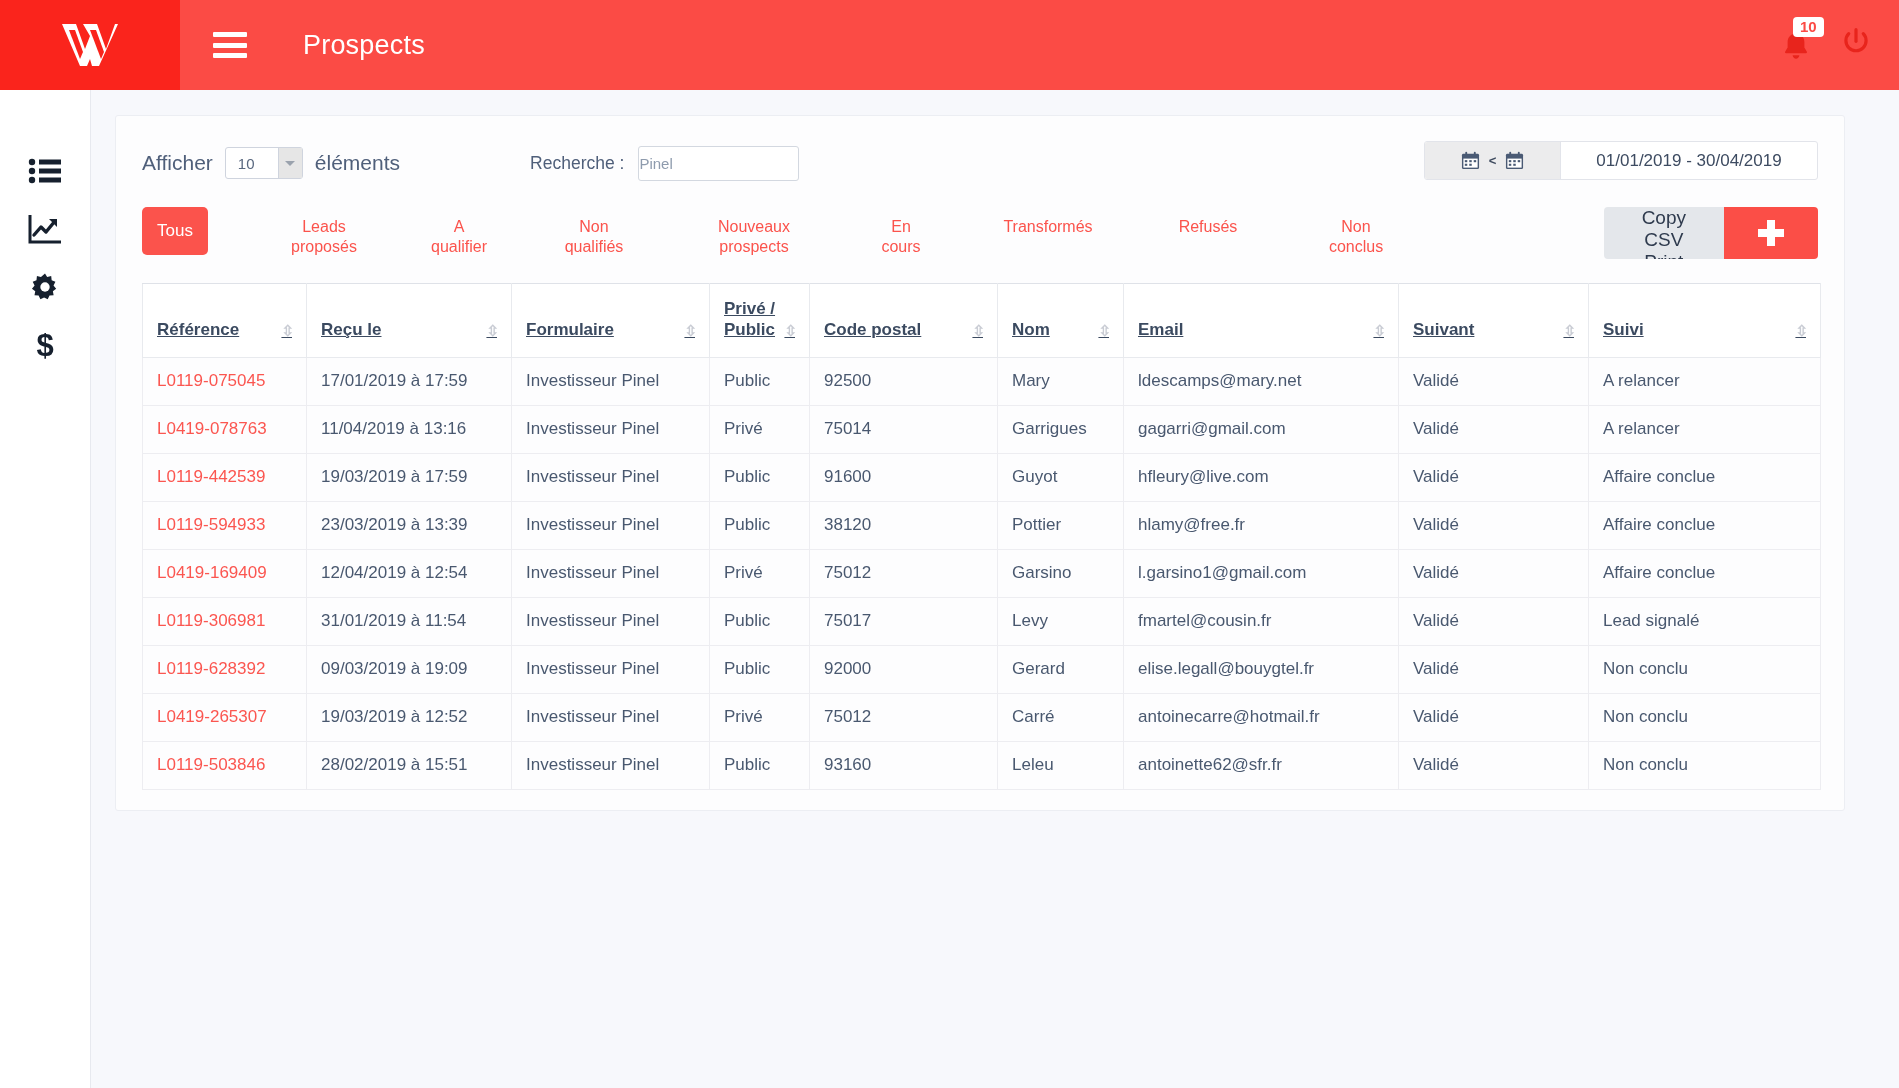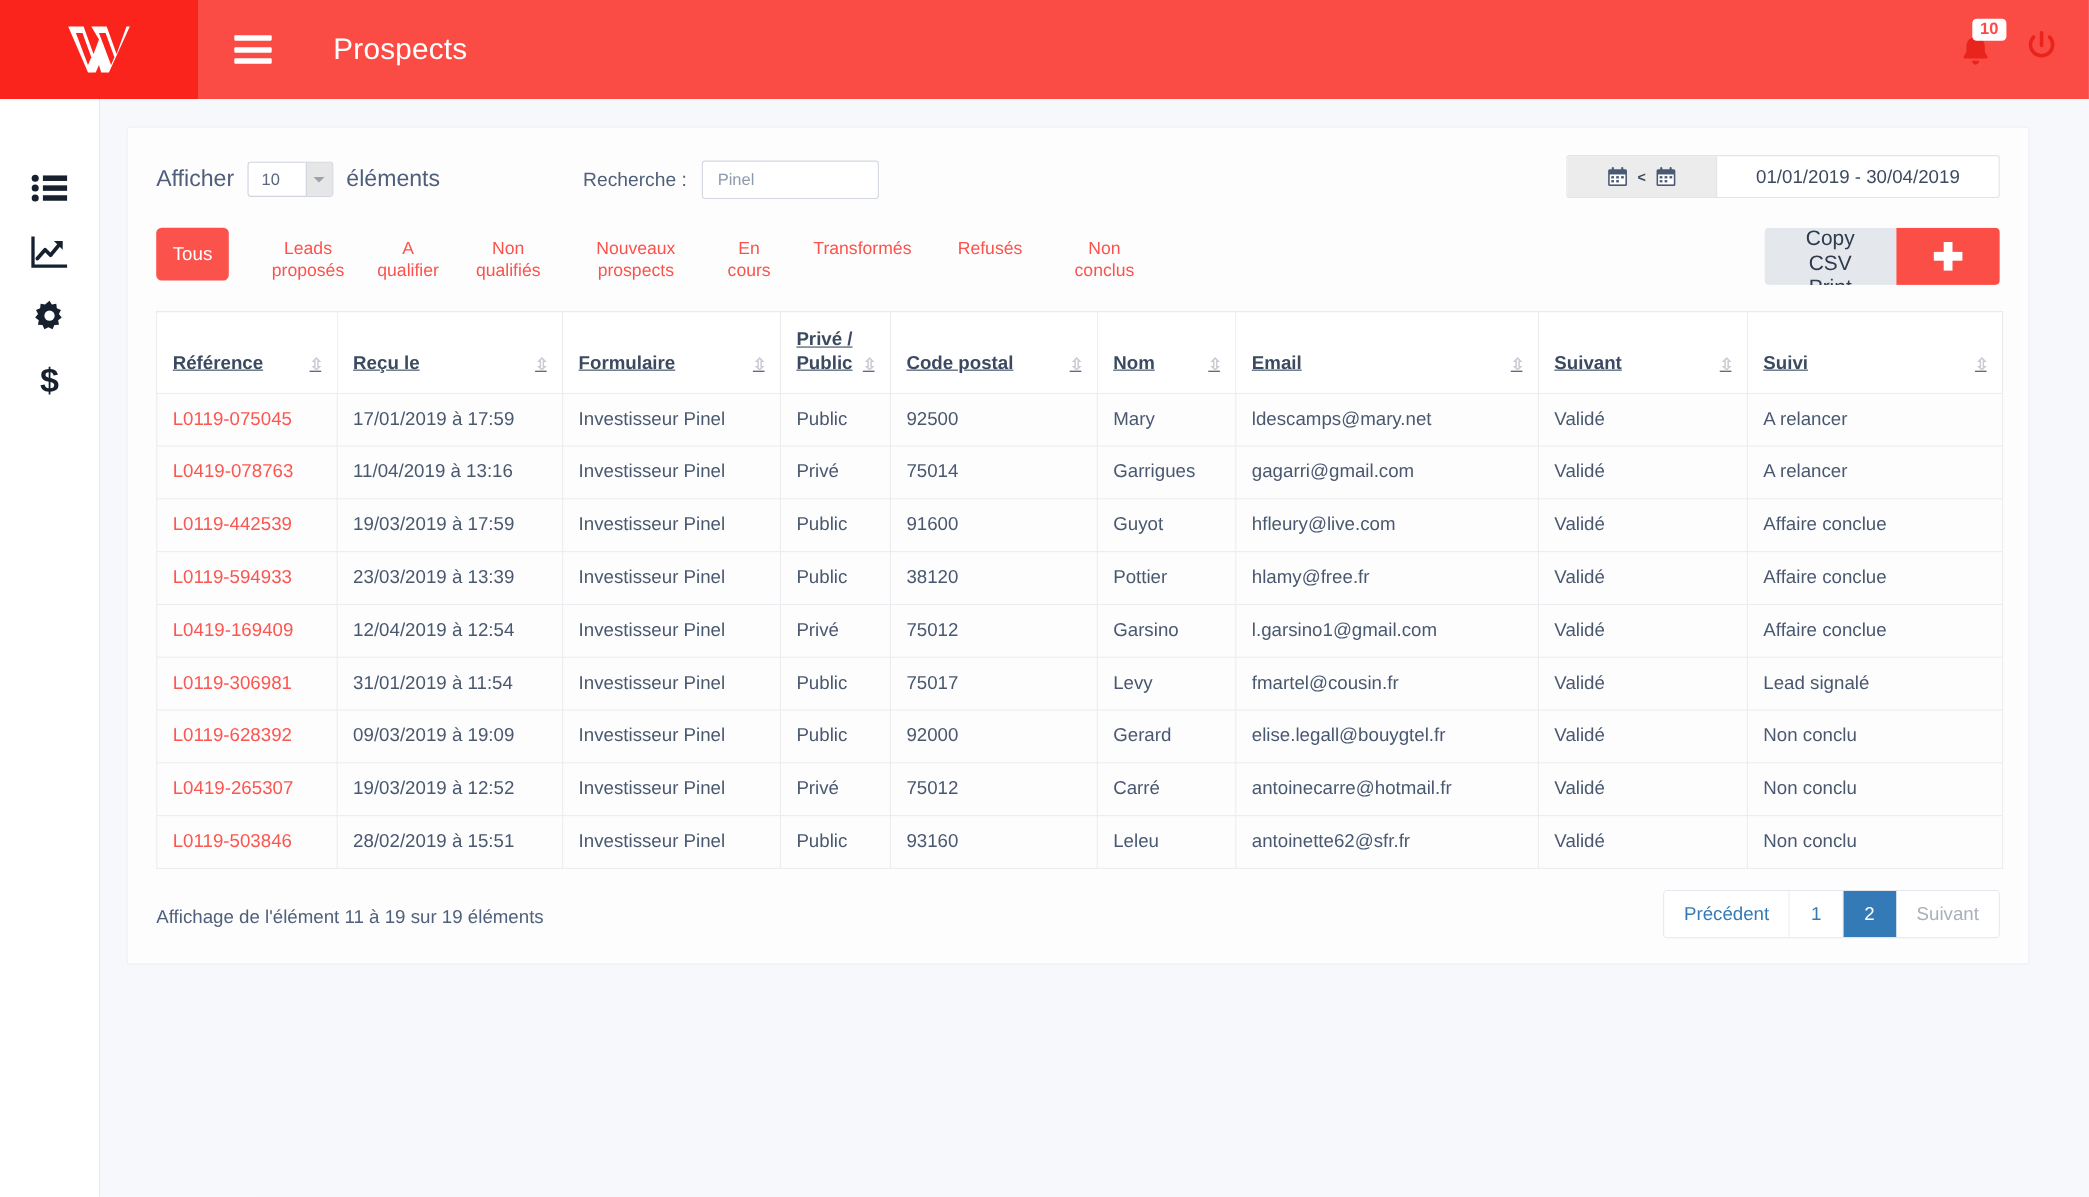--- a/index.html
+++ b/index.html
@@ -130,21 +130,21 @@
   .search-label { margin-left: 130px; font-size: 17.5px; color: #4f5f7a; }
   .search-input {
     margin-left: 14px;
     width: 161px; height: 35px;
     border: 1px solid #d3d8e0;
     border-radius: 3px;
     background: #ffffff;
     font-family: "Liberation Sans", sans-serif;
     font-size: 15px;
     color: #8e9bad;
-    padding: 0 13px;
+    padding: 0 0;
     outline: none;
   }
   .search-input::placeholder { color: #9aa5b5; }
 
   
   .daterange {
     position: absolute; right: 0; top: 1px;
     display: flex; align-items: stretch;
     height: 39px;
     border: 1px solid #e2e4ea;
@@ -167,20 +167,21 @@
     display: flex; align-items: center; justify-content: center;
     font-size: 17px; color: #3d4b61;
   }
 
   
   .tabs-row {
     display: flex; align-items: flex-start;
     margin-top: 21px;
     height: 60px;
     position: relative;
+    gap: 44px;
   }
   .tab {
     color: #fb534c;
     font-size: 16px;
     text-align: center;
     line-height: 1.28;
     padding: 10px 4px;
     cursor: pointer;
     white-space: pre-line;
     width: 104px;
@@ -620,24 +621,15 @@
             <td>Public</td>
             <td>93160</td>
             <td>Leleu</td>
             <td>antoinette62@sfr.fr</td>
             <td>Validé</td>
             <td>Non conclu</td>
           </tr>
         </tbody>
     </table>
 
-    <div class="tfoot-row">
-      <div class="info-text">Affichage de l'élément 11 à 19 sur 19 éléments</div>
-      <div class="pager">
-        <div class="pg">Précédent</div>
-        <div class="pg num">1</div>
-        <div class="pg num active">2</div>
-        <div class="pg disabled">Suivant</div>
-      </div>
-    </div>
 
   </div>
 </div>
 
 </body></html>

